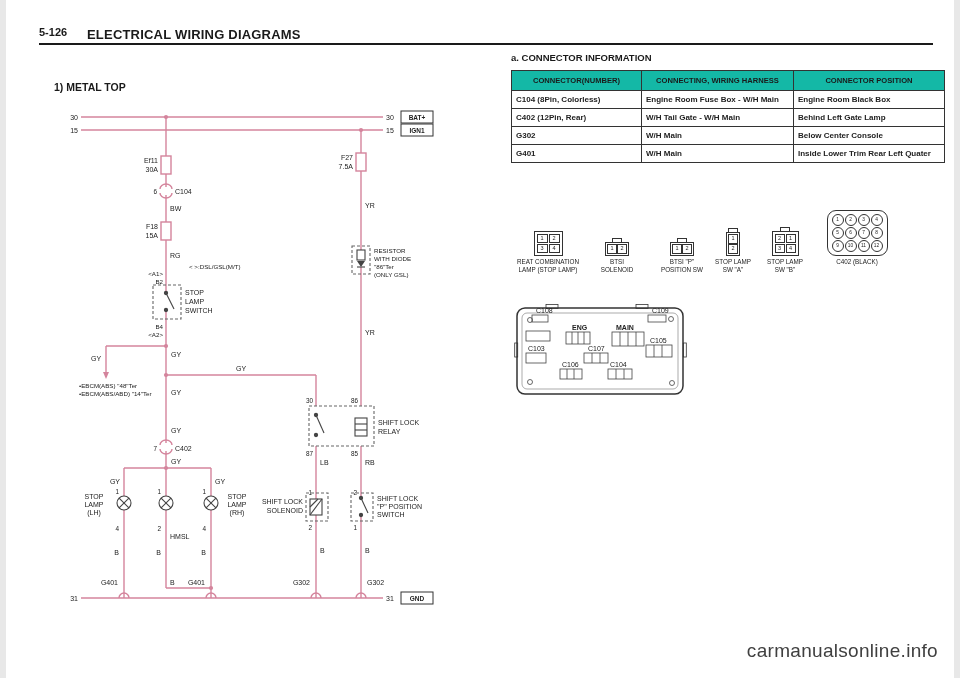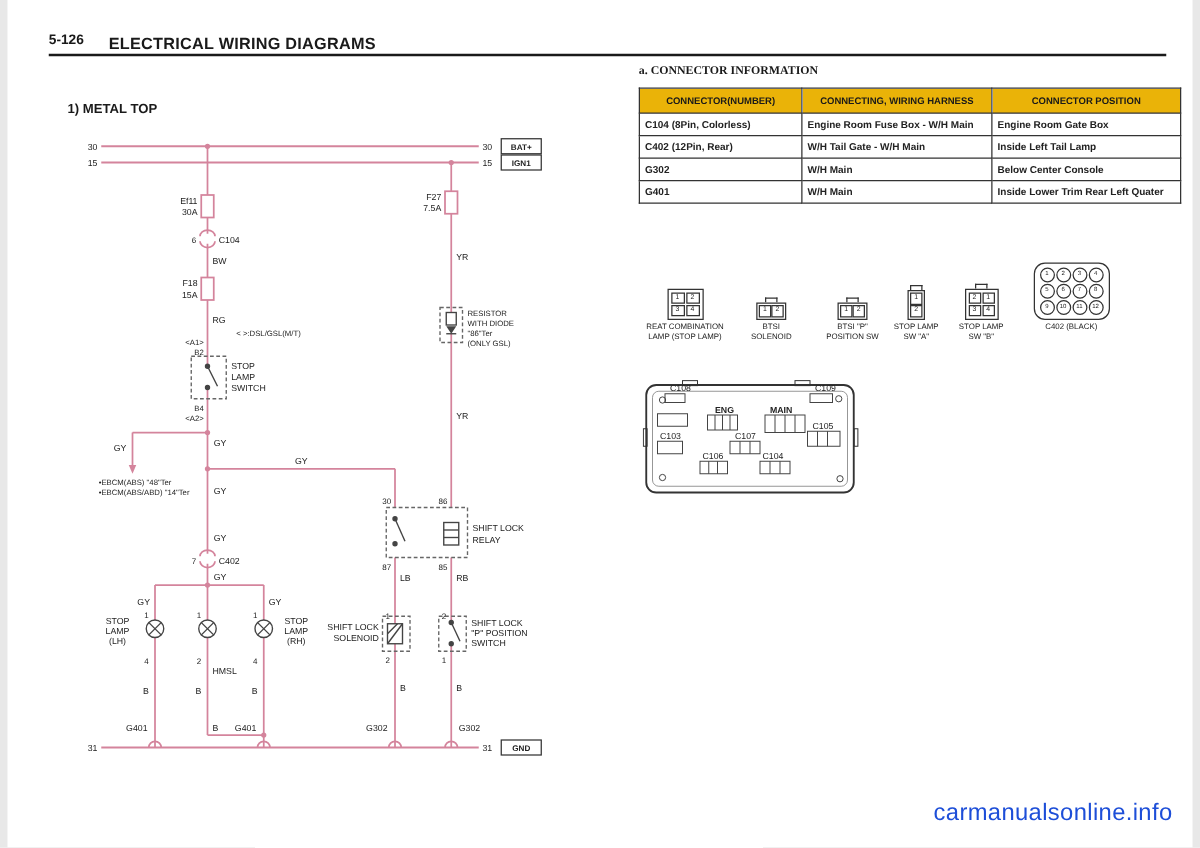--- a/index.html
+++ b/index.html
@@ -8,42 +8,42 @@
   .hdr-code{position:absolute;left:33px;top:26px;font-size:11px;font-weight:bold;}
   .hdr-title{position:absolute;left:81px;top:27px;font-size:13px;font-weight:bold;letter-spacing:.2px;}
   .hdr-rule{position:absolute;left:33px;top:43px;width:894px;height:2px;background:#1a1a1a;}
   .title{position:absolute;left:33px;top:54px;font-size:12.5px;font-weight:bold;}
   .subtitle{position:absolute;left:48px;top:81px;font-size:10.5px;font-weight:bold;}
   .diagram{position:absolute;left:55px;top:103px;width:395px;height:515px;}
   svg text{font-family:"Liberation Sans",sans-serif;font-size:7px;fill:#222;}
   svg text.sm{font-size:6.2px;}
   svg text.pin{font-size:6.4px;}
   svg text.tb{font-size:6.5px;font-weight:bold;fill:#222;}
-  .sec-a{position:absolute;left:505px;top:52px;font-size:9.5px;font-weight:bold;font-family:Liberation Serif, serif;}
+  .sec-a{position:absolute;left:505px;top:52px;font-size:9.5px;font-weight:bold;}
   .conn-table{position:absolute;left:505px;top:70px;border-collapse:collapse;font-size:8px;table-layout:fixed;}
   .conn-table th,.conn-table td{border:1px solid #333;padding:2px 4px;text-align:left;overflow:hidden;white-space:nowrap;}
-  .conn-table th{background:#eab308;font-size:7.6px;text-align:center;height:15px;}
+  .conn-table th{background:#14b8a6;font-size:7.6px;text-align:center;height:15px;}
   .conn-table td{height:13px;color:#222;font-weight:bold;}
   .sec-b{position:absolute;left:505px;top:210px;font-size:9.5px;font-weight:bold;}
   .sym{position:absolute;display:flex;flex-direction:column;align-items:center;justify-content:flex-end;
        height:50px;top:206px;font-size:6.3px;line-height:1.3;text-align:center;color:#222;}
   .cap{width:100%;}
   .tab{width:8px;height:3px;border:1px solid #333;border-bottom:none;}
   .icon4{border:1.3px solid #333;padding:2px;display:grid;grid-template-columns:repeat(2,11px);grid-auto-rows:9px;gap:1px;background:#fff;}
   .icon4 div,.icon2 div,.iconG div{border:1px solid #333;font-size:5.5px;display:flex;align-items:center;justify-content:center;color:#222;}
   .icon2{display:grid;gap:0;background:#fff;border:1px solid #333;padding:1px;}
   .icon2.h{grid-template-columns:repeat(2,10px);grid-auto-rows:10px;}
   .icon2.v{grid-template-columns:10px;grid-auto-rows:10px;}
   .iconG{display:grid;grid-template-columns:repeat(2,10px);grid-auto-rows:9px;gap:1px;border:1.3px solid #333;padding:2px;background:#fff;}
   .icon12{border:1.5px solid #333;border-radius:9px;padding:3px 4px;display:grid;
           grid-template-columns:repeat(4,12px);grid-auto-rows:12px;gap:1px;place-items:center;background:#fff;}
   .icon12 div{width:10px;height:10px;border:1px solid #333;border-radius:50%;font-size:4.8px;
               display:flex;align-items:center;justify-content:center;color:#222;}
   .fusebox{position:absolute;left:508px;top:303px;width:176px;height:98px;}
-  .watermark{position:absolute;right:16px;top:640px;font-size:19px;color:#1d4ed8;letter-spacing:.3px;}
+  .watermark{position:absolute;right:16px;top:640px;font-size:19px;color:#404040;letter-spacing:.3px;}
 </style>
 </head>
 <body>
 
 <div class="page">
 
   <div class="hdr-code">5-126</div>
   <div class="hdr-title">ELECTRICAL WIRING DIAGRAMS</div>
   <div class="hdr-rule"></div>
   <div class="subtitle">1) METAL TOP</div>
@@ -262,26 +262,26 @@
       </colgroup>
     <tbody>
         <tr>
       <th>CONNECTOR(NUMBER)</th>
       <th>CONNECTING, WIRING HARNESS</th>
       <th>CONNECTOR POSITION</th>
     </tr>
     <tr>
       <td>C104 (8Pin, Colorless)</td>
       <td>Engine Room Fuse Box - W/H Main</td>
-      <td>Engine Room Gate Box</td>
+      <td>Engine Room Black Box</td>
     </tr>
     <tr>
       <td>C402 (12Pin, Rear)</td>
       <td>W/H Tail Gate - W/H Main</td>
-      <td>Inside Left Tail Lamp</td>
+      <td>Behind Left Gate Lamp</td>
     </tr>
     <tr>
       <td>G302</td>
       <td>W/H Main</td>
       <td>Below Center Console</td>
     </tr>
     <tr>
       <td>G401</td>
       <td>W/H Main</td>
       <td>Inside Lower Trim Rear Left Quater</td>

